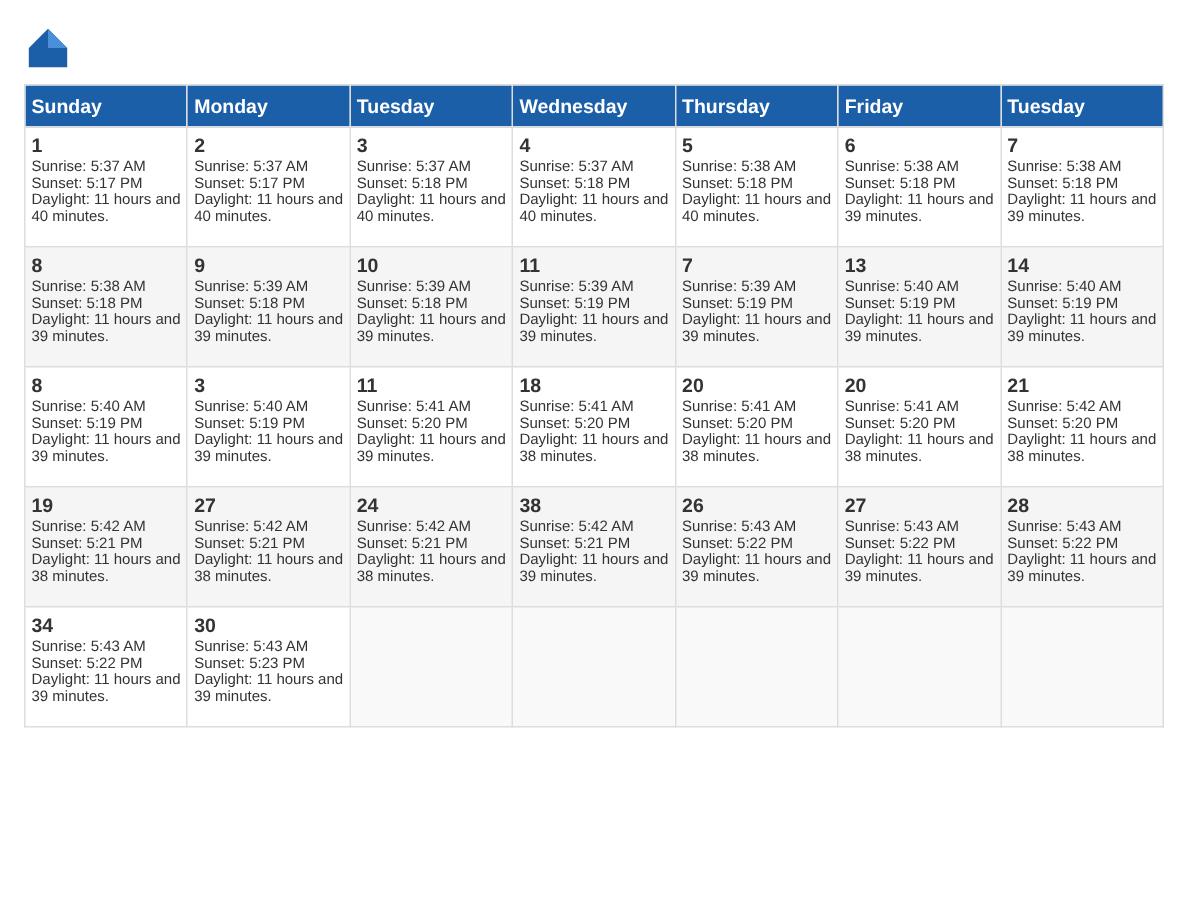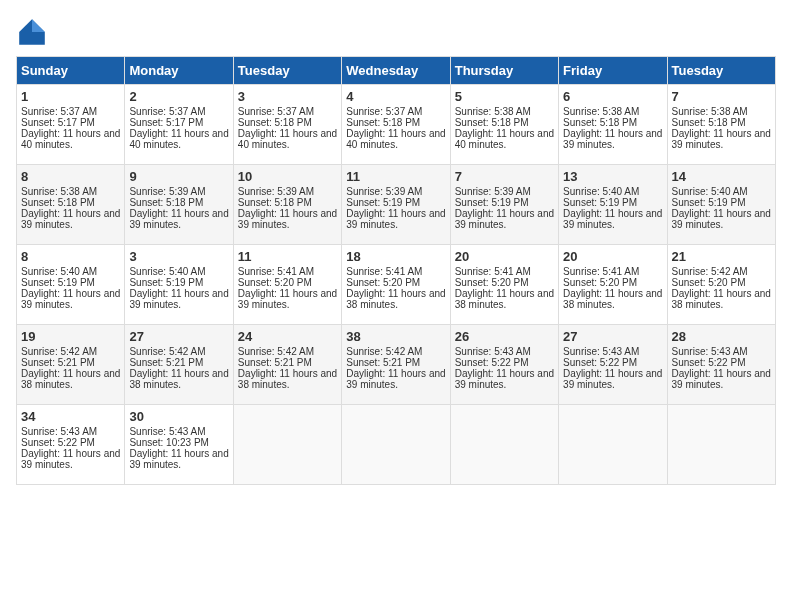--- a/index.html
+++ b/index.html
@@ -301,21 +301,21 @@
       <tr>
         <td>
           <span class="day-number">34</span>
           <span>Sunrise: 5:43 AM</span><br>
           <span>Sunset: 5:22 PM</span><br>
           <span>Daylight: 11 hours and 39 minutes.</span>
         </td>
         <td>
           <span class="day-number">30</span>
           <span>Sunrise: 5:43 AM</span><br>
-          <span>Sunset: 10:23 PM</span><br>
+          <span>Sunset: 5:23 PM</span><br>
           <span>Daylight: 11 hours and 39 minutes.</span>
         </td>
         <td class="empty-cell"></td>
         <td class="empty-cell"></td>
         <td class="empty-cell"></td>
         <td class="empty-cell"></td>
         <td class="empty-cell"></td>
       </tr>
     </tbody>
 </table>

